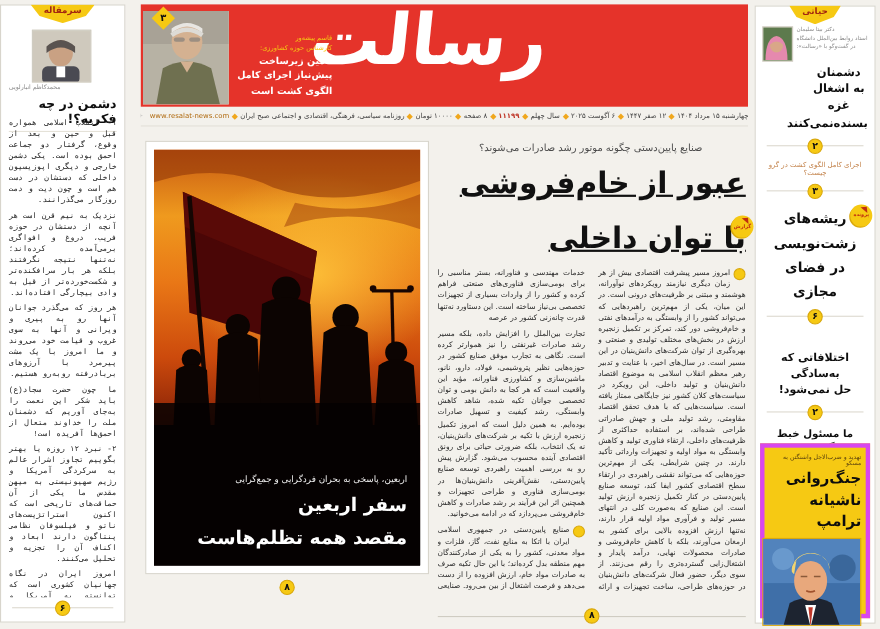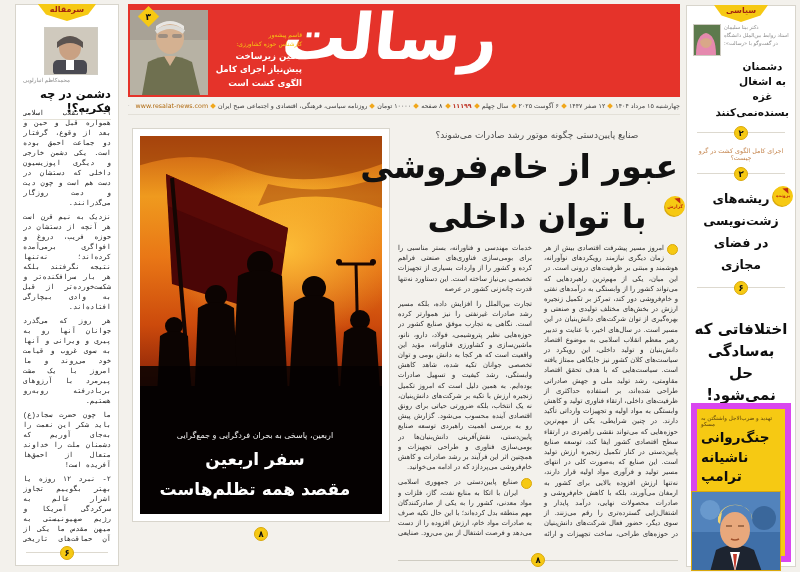--- a/index.html
+++ b/index.html
@@ -64,53 +64,53 @@
   
   .photo-frame { position:absolute; left:132px; top:128px; width:258px; height:394px;
     background:#fff; border:1px solid #d8d5cc; padding:7px; }
   .photo {
     position:relative; width:100%; height:100%; overflow:hidden;
     background:
       radial-gradient(ellipse 70% 35% at 60% 30%, rgba(255,200,60,.85), rgba(255,140,30,0) 70%),
       linear-gradient(180deg,#c85a12 0%,#ef9a1e 16%,#e97716 32%,#cc4a0c 50%,#7e1c07 68%,#2a0703 82%,#0c0302 92%,#070101 100%);
   }
   .photo svg { position:absolute; inset:0; }
-  .photo-caption { position:absolute; left:0; right:12px; bottom:10px; text-align:center; color:#fff; z-index:4; }
+  .photo-caption { position:absolute; left:0; right:12px; bottom:10px; color:#fff; z-index:4; }
   .photo-kicker { font-size:8px; margin-bottom:4px; color:#f2f2f2; }
   .photo-title  { font-size:17px; font-weight:bold; line-height:30px; }
   
   .lead-kicker { position:absolute; left:398px; top:130px; width:278px; text-align:center;
     font-size:9px; color:#4a4a4a; }
-  .lead-title { position:absolute; left:396px; top:142px; width:282px; text-align:center;
-    font-size:33px; font-weight:bold; color:#111; line-height:50px; letter-spacing:-1px; white-space:nowrap; }
+  .lead-title { position:absolute; left:396px; top:142px; width:282px; 
+    font-size:27px; font-weight:bold; color:#111; line-height:50px; letter-spacing:-1px; white-space:nowrap;text-decoration:underline; }
   .lead-body {
     position:absolute; left:398px; top:243px; width:280px; height:296px;
     column-count:2; column-gap:12px; column-fill:auto;
     font-size:6.8px; line-height:10.2px; text-align:justify; color:#2a2a2a;
     overflow:hidden;
   }
   .lead-body p { margin-bottom:5px; }
   .drop-mark {
     float:right; width:11px; height:11px; border-radius:50%;
     background:#f6c913; border:1px solid #d9a80c; margin-left:3px; margin-top:1px;
   }
   .rule { position:absolute; border-top:1px solid #cfccc2; }
   
   .hl-title { font-weight:bold; color:#0e0e0e; text-align:center; line-height:1.45; }
   .hl-kicker { text-align:center; color:#c3824a; font-size:6.3px; }
   .credit { font-size:5.2px; color:#8a8a8a; line-height:1.5; text-align:left; }
   
-  .trump-box { position:absolute; background:#f6c913; border:6px solid #d946ef; text-align:left; }
+  .trump-box { position:absolute; background:#f6c913; border:4px solid #d946ef; text-align:right; }
   
   .avatar { border:1px solid #cfccc2; overflow:hidden; background:#ded9cc; position:absolute; }
 </style>
 </head>
 <body>
 
-<div class="box" style="left:15px; top:4px; width:104px; height:562px; padding:16px 7px 28px;">
+<div class="box" style="left:0; top:4px; width:114px; height:562px; padding:16px 7px 28px;">
   <div class="pennant">سرمقاله</div>
 
   <div class="avatar" style="left:28px; top:22px; width:54px; height:48px;">
     <svg width="54" height="48" viewBox="0 0 54 48">
       <rect width="54" height="48" fill="#cfc9bd"></rect>
       <ellipse cx="27" cy="20" rx="11" ry="12" fill="#c9a183"></ellipse>
       <path d="M14 14 Q27 2 40 14 L40 20 Q27 10 14 20 Z" fill="#5a5350"></path>
       <rect x="10" y="32" width="34" height="16" rx="5" fill="#4a4a52"></rect>
       <rect x="23" y="32" width="8" height="10" fill="#fff"></rect>
     </svg>
@@ -241,21 +241,21 @@
 
 <div class="lead-body">
   <p><span class="drop-mark"></span><span>امروز مسیر پیشرفت اقتصادی بیش از هر زمان دیگری نیازمند رویکردهای نوآورانه، هوشمند و مبتنی بر ظرفیت‌های درونی است. در این میان، یکی از مهم‌ترین راهبردهایی که می‌تواند کشور را از وابستگی به درآمدهای نفتی و خام‌فروشی دور کند، تمرکز بر تکمیل زنجیره ارزش در بخش‌های مختلف تولیدی و صنعتی و بهره‌گیری از توان شرکت‌های دانش‌بنیان در این مسیر است. در سال‌های اخیر، با عنایت و تدبیر رهبر معظم انقلاب اسلامی به موضوع اقتصاد دانش‌بنیان و تولید داخلی، این رویکرد در سیاست‌های کلان کشور نیز جایگاهی ممتاز یافته است. سیاست‌هایی که با هدف تحقق اقتصاد مقاومتی، رشد تولید ملی و جهش صادراتی طراحی شده‌اند، بر استفاده حداکثری از ظرفیت‌های داخلی، ارتقاء فناوری تولید و کاهش وابستگی به مواد اولیه و تجهیزات وارداتی تأکید دارند. در چنین شرایطی، یکی از مهم‌ترین حوزه‌هایی که می‌تواند نقشی راهبردی در ارتقاء سطح اقتصادی کشور ایفا کند، توسعه صنایع پایین‌دستی در کنار تکمیل زنجیره ارزش تولید است. این صنایع که به‌صورت کلی در انتهای مسیر تولید و فرآوری مواد اولیه قرار دارند، نه‌تنها ارزش افزوده بالایی برای کشور به ارمغان می‌آورند، بلکه با کاهش خام‌فروشی و صادرات محصولات نهایی، درآمد پایدار و اشتغال‌زایی گسترده‌تری را رقم می‌زنند. از سوی دیگر، حضور فعال شرکت‌های دانش‌بنیان در حوزه‌های طراحی، ساخت تجهیزات و ارائه خدمات مهندسی و فناورانه، بستر مناسبی را برای بومی‌سازی فناوری‌های صنعتی فراهم کرده و کشور را از واردات بسیاری از تجهیزات تخصصی بی‌نیاز ساخته است. این دستاورد نه‌تنها قدرت چانه‌زنی کشور در عرصه</span></p>
   <p>تجارت بین‌الملل را افزایش داده، بلکه مسیر رشد صادرات غیرنفتی را نیز هموارتر کرده است. نگاهی به تجارب موفق صنایع کشور در حوزه‌هایی نظیر پتروشیمی، فولاد، دارو، نانو، ماشین‌سازی و کشاورزی فناورانه، مؤید این واقعیت است که هر کجا به دانش بومی و توان تخصصی جوانان تکیه شده، شاهد کاهش وابستگی، رشد کیفیت و تسهیل صادرات بوده‌ایم. به همین دلیل است که امروز تکمیل زنجیره ارزش با تکیه بر شرکت‌های دانش‌بنیان، نه یک انتخاب، بلکه ضرورتی حیاتی برای رونق اقتصادی آینده محسوب می‌شود. گزارش پیش رو به بررسی اهمیت راهبردی توسعه صنایع پایین‌دستی، نقش‌آفرینی دانش‌بنیان‌ها در بومی‌سازی فناوری و طراحی تجهیزات و همچنین اثر این فرآیند بر رشد صادرات و کاهش خام‌فروشی می‌پردازد که در ادامه می‌خوانید.</p>
   <p><span class="drop-mark"></span><span>صنایع پایین‌دستی در جمهوری اسلامی ایران با اتکا به منابع نفت، گاز، فلزات و مواد معدنی، کشور را به یکی از صادرکنندگان مهم منطقه بدل کرده‌اند؛ با این حال تکیه صرف به صادرات مواد خام، ارزش افزوده را از دست می‌دهد و فرصت اشتغال از بین می‌رود. صنایعی چون پتروشیمی، مواد غذایی، داروسازی و چه‌بسا صنایع دستی، با توسعه خطوط پایین‌دستی ظرفیت جهش صادراتی خوبی را در این مسیر در اختیار دارند.</span></p>
 </div>
 <div class="rule" style="left:398px; top:560px; width:280px;"></div>
 <div class="badge" style="position:absolute; left:531px; top:553px;">۸</div>
 
 <div class="box" style="left:686px; top:5px; width:110px; height:562px; padding:18px 6px 6px;">
-  <div class="pennant">سیاسی</div>
+  <div class="pennant">حیاتی</div>
 
   <div>
     <div style="display:flex; gap:3px; align-items:flex-start; margin-bottom:3px;">
       <div class="credit" style="flex:1;">
         <span>دکتر بیتا سلیمان</span><br>
         <span>استاد روابط بین‌الملل دانشگاه</span><br>
         <span>در گفت‌وگو با «رسالت»:</span>
       </div>
       <div class="avatar" style="position:relative; width:28px; height:32px; flex:0 0 auto;">
         <svg width="28" height="32" viewBox="0 0 28 32">
@@ -289,21 +289,21 @@
     <div class="hl-title" style="font-size:12.5px; line-height:1.75;">
       <span>ریشه‌های</span><br>
       <span>زشت‌نویسی</span><br>
       <span>در فضای مجازی</span>
     </div>
   </div>
   <div class="sep" style="margin:12px 4px 14px;">
     <div class="badge">۶</div>
   </div>
 
-  <div class="hl-title" style="font-size:15px;margin-top:31px;">
+  <div class="hl-title" style="font-size:10px;margin-top:31px;">
     <span>اختلافاتی که به‌سادگی</span><br>
     <span>حل نمی‌شود!</span>
   </div>
   <div class="sep" style="margin:11px 4px 13px;">
     <div class="badge">۲</div>
   </div>
 
   <div class="hl-title" style="font-size:9.3px;">
     <span>ما مسئول خبط گروسی</span><br>
     <span>نیستیم!</span>

